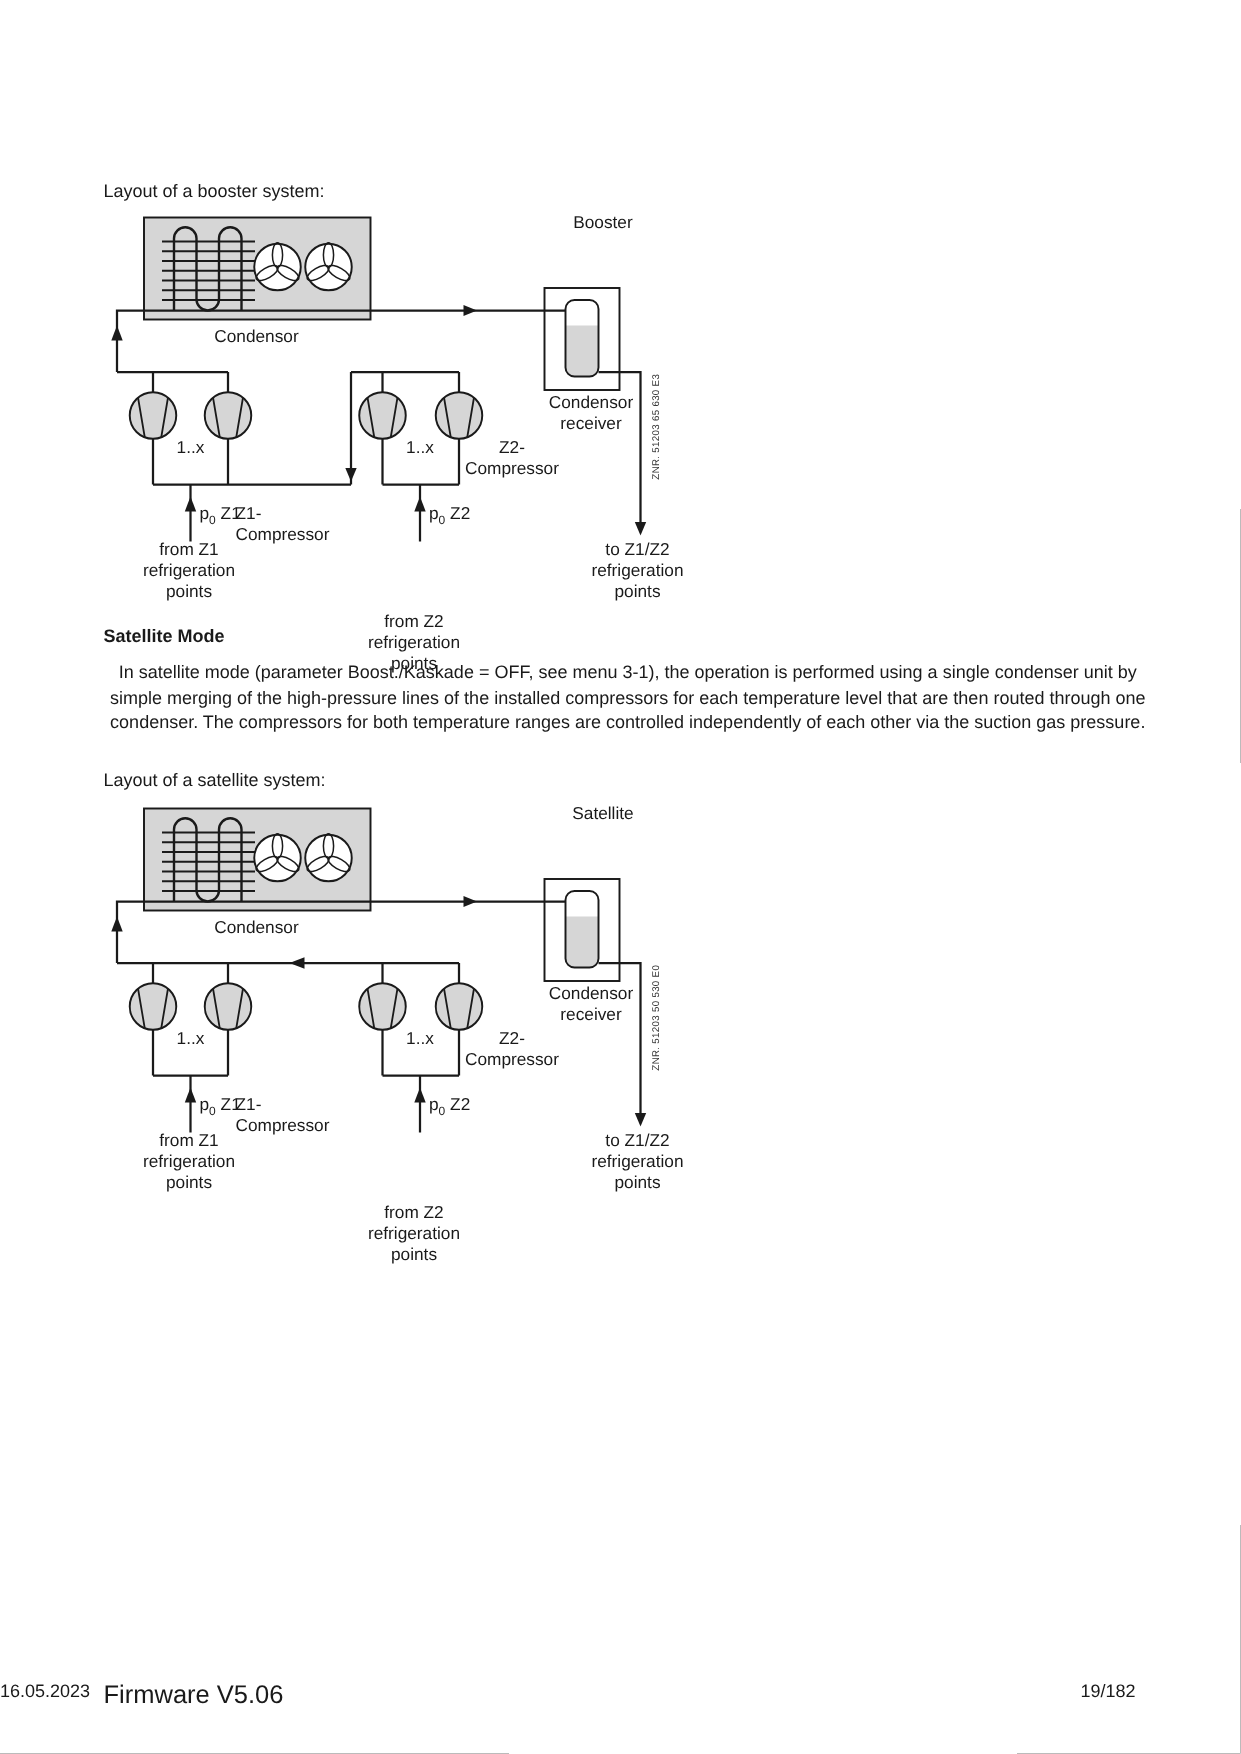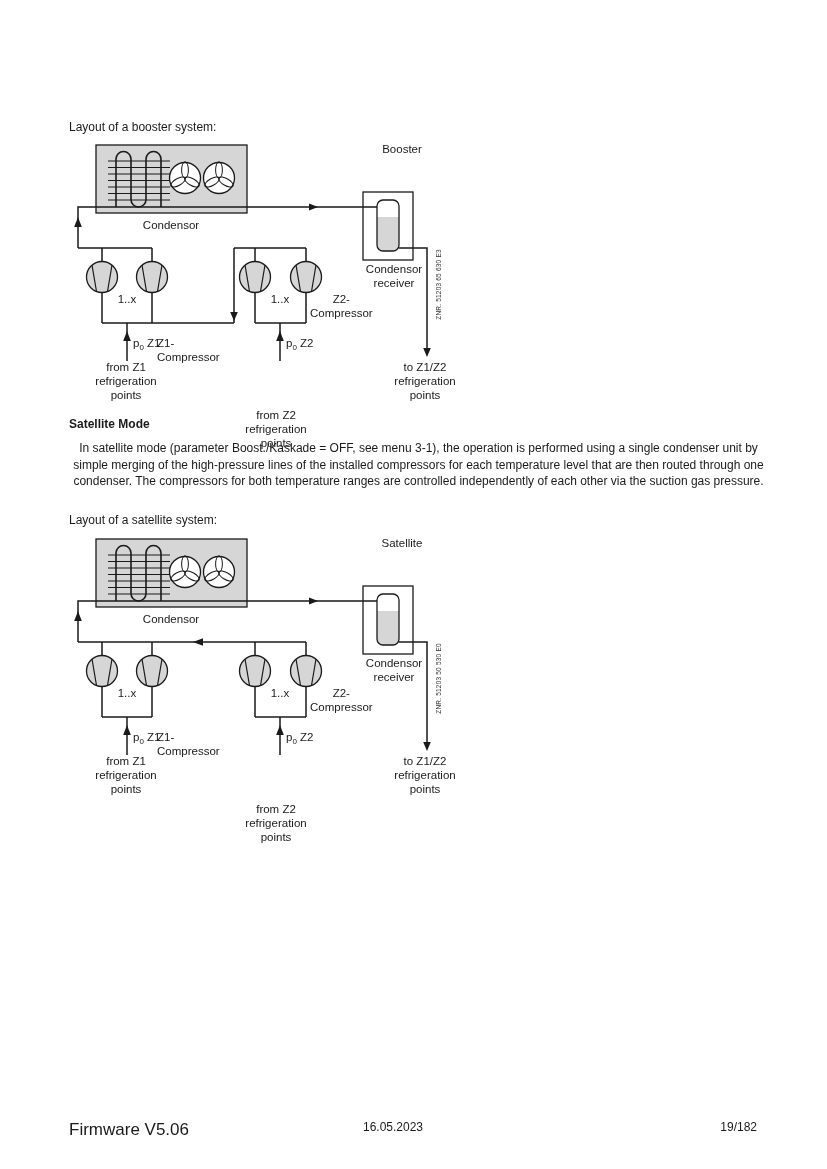--- a/index.html
+++ b/index.html
@@ -15,21 +15,21 @@
   }
   .caption { position:absolute; left:69px; font-size:12px; }
   .caption-booster { top:120px; }
   .caption-satellite { top:513px; }
   .heading { position:absolute; left:69px; top:417px; font-size:12px; font-weight:bold; }
   .paragraph {
     position:absolute; left:69px; top:440px; width:699px;
     font-size:12px; line-height:16.5px; text-align:center;
   }
   .footer-left  { position:absolute; left:69px; top:1120px; font-size:17px; }
-  .footer-center{ position:absolute; left:0; top:1120px; width:786px; text-align:center; font-size:12px; }
+  .footer-center{ position:absolute; left:0; top:1120px; width:786px; font-size:12px; }
   .footer-right { position:absolute; right:70px; top:1120px; font-size:12px; }
 
   .diagram { position:absolute; left:60px; width:470px; height:266px; }
   .diagram-booster   { top:140px; }
   .diagram-satellite { top:534px; }
   .diagram svg { position:absolute; left:0; top:0; }
 
   .dlabel { position:absolute; font-size:11.5px; line-height:14px; white-space:nowrap; color:#1a1a1a; }
   .dlabel sub { font-size:8px; }
   .dia-title      { left:302px; top:2px;  width:80px;  text-align:center; }

